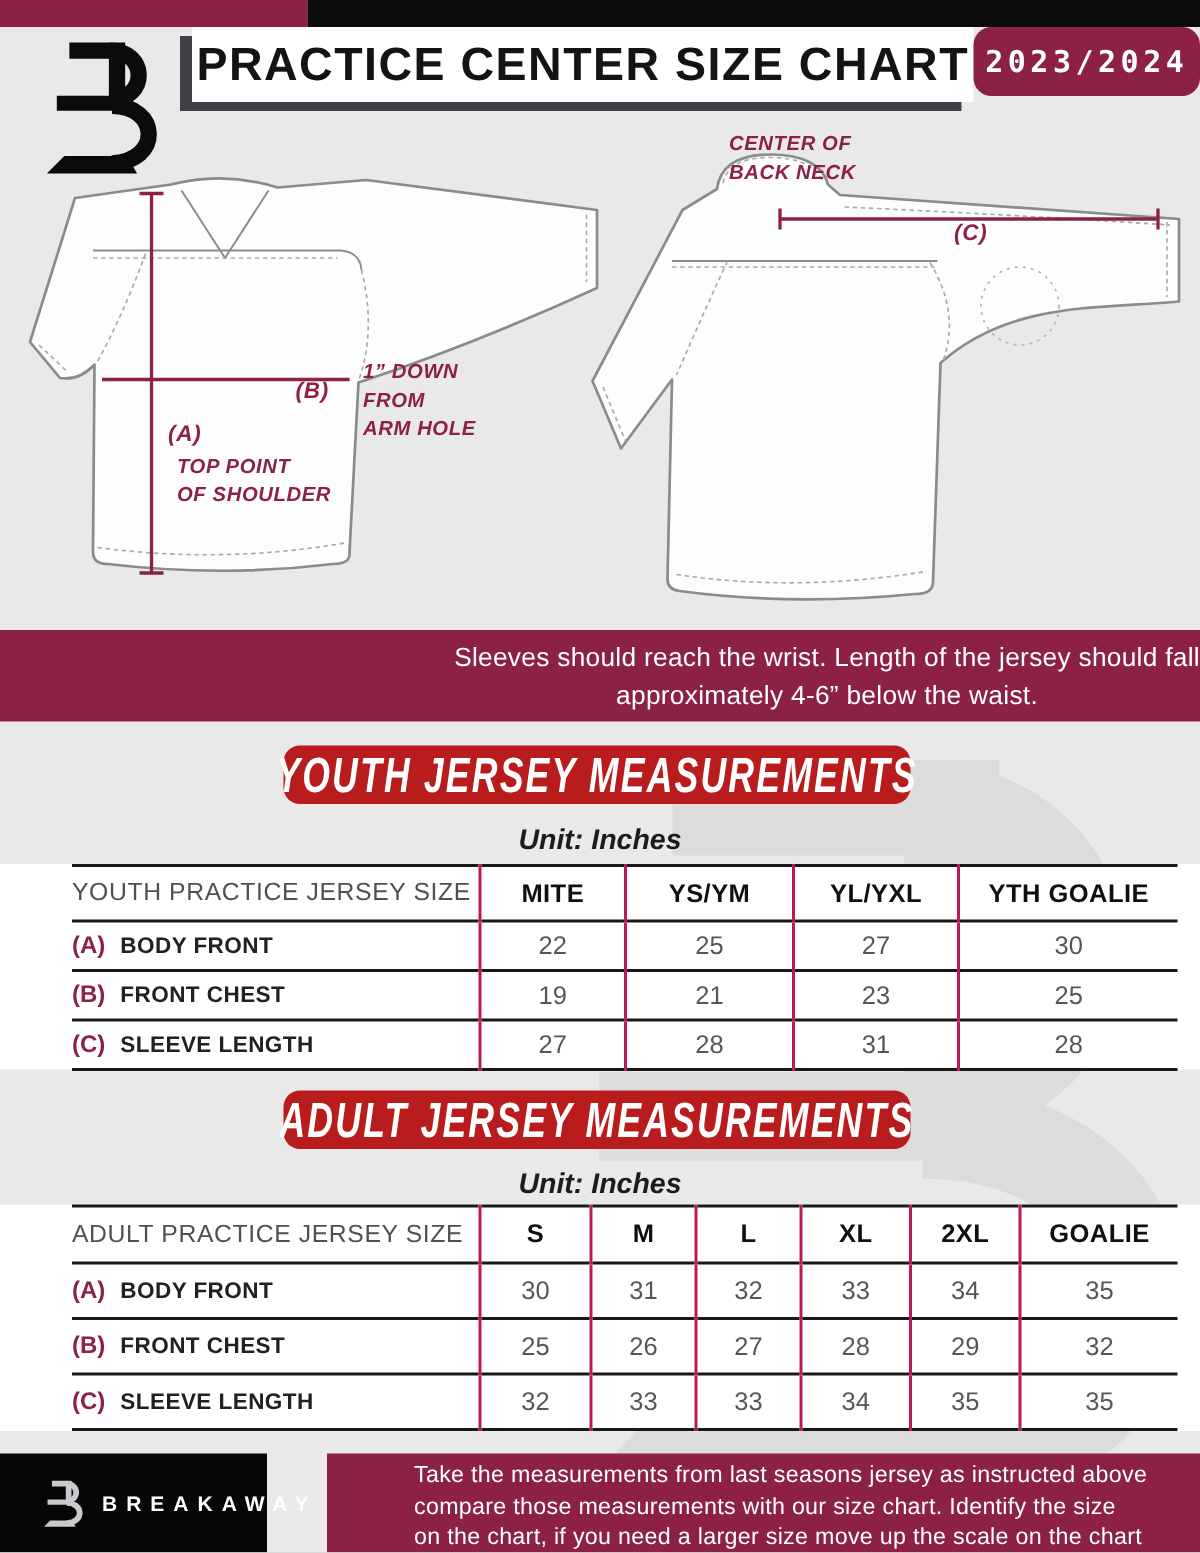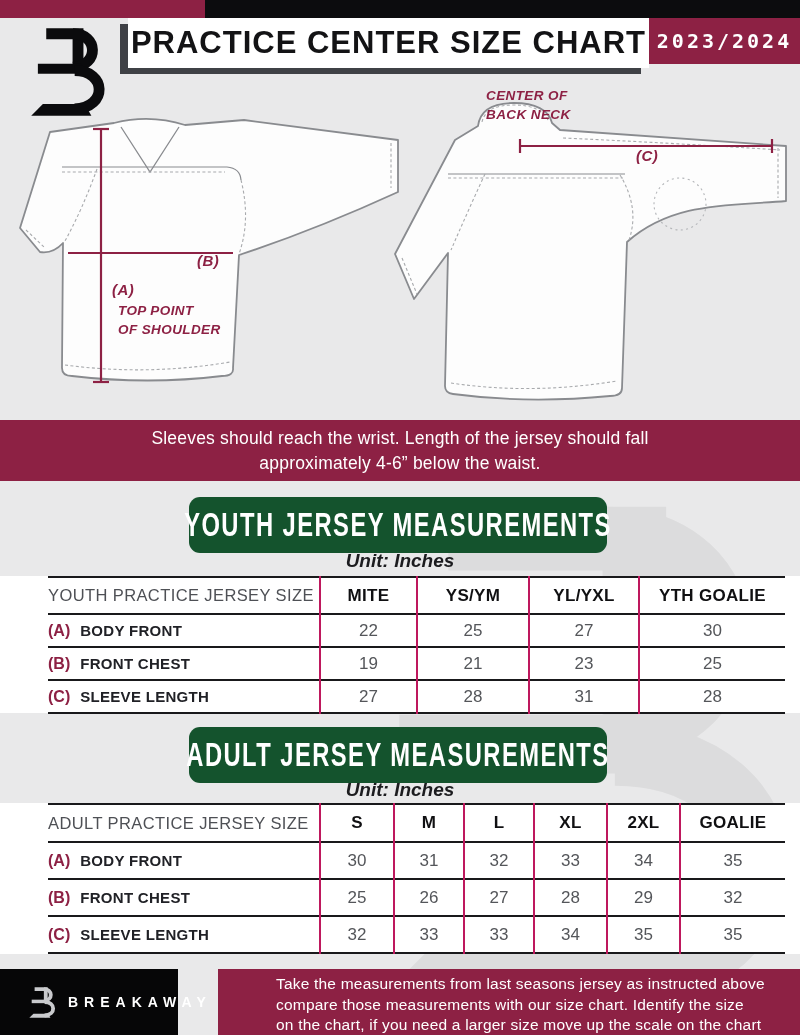--- a/index.html
+++ b/index.html
@@ -12,21 +12,21 @@
   
   .strip-maroon { position:absolute; left:0; top:0; width:205px; height:18px; background:#8d2144; }
   .strip-black  { position:absolute; left:205px; top:0; width:595px; height:18px; background:#0c0c0e; }
   .title-box {
     position:absolute; left:128px; top:18px; width:521px; height:50px; background:#ffffff;
     box-shadow:-8px 6px 0 #3f4146; display:flex; align-items:center; justify-content:center;
   }
   .title-box h1 { margin:0; font-size:31px; font-weight:bold; letter-spacing:1px; color:#131315; white-space:nowrap; }
   .year-box {
     position:absolute; left:649px; top:18px; width:151px; height:46px; background:#8d2144;
-    display:flex; align-items:center; justify-content:center;
+    display:flex; align-items:center; justify-content:center;border-radius:12px;
   }
   .year-box span { color:#fff; font-family:"DejaVu Sans Mono", monospace; font-weight:bold; font-size:20px; letter-spacing:3px; }
   .logo-main { position:absolute; left:30px; top:22px; width:86px; height:97px; color:#0b0b0d; }
 
   
   .diag-svg { position:absolute; }
   #front-jersey { left:15px; top:108px; width:390px; height:292px; }
   #back-jersey  { left:393px; top:88px;  width:397px; height:320px; }
   .diag-label { position:absolute; color:#8d2144; font-style:italic; }
   .marker  { font-weight:bold; font-size:15px; letter-spacing:.5px; font-style:italic; }
@@ -34,28 +34,28 @@
   #lbl-b-marker  { left:197px; top:252px; }
   #lbl-b-caption { left:242px; top:238px; }
   #lbl-a-marker  { left:112px; top:281px; }
   #lbl-a-caption { left:118px; top:301px; }
   #lbl-c-caption { left:486px; top:86px;  }
   #lbl-c-marker  { left:636px; top:147px; }
 
   
   .note-banner {
     position:absolute; left:0; top:420px; width:800px; height:61px; background:#8d2144;
-    display:flex; align-items:center; justify-content:center;
+    display:flex; align-items:center; justify-content:flex-end;
   }
   .note-banner p { margin:0; color:#fff; font-size:17.5px; line-height:25px; text-align:center; white-space:pre-line; letter-spacing:.2px; }
 
   
   .sec-banner {
-    position:absolute; left:189px; width:418px; height:56px; background:#14532d; border-radius:11px;
-    display:flex; align-items:center; justify-content:center;
+    position:absolute; left:189px; width:418px; height:39px; background:#b91c1c; border-radius:11px;
+    display:flex; align-items:center; justify-content:center;font-style:italic;
   }
   #youth-banner { top:497px; }
   #adult-banner { top:727px; }
   .cond { color:#fff; font-weight:bold; font-size:33px; letter-spacing:2px; transform:scaleX(.72); white-space:nowrap; }
   .unit { position:absolute; left:0; width:800px; text-align:center; font-style:italic; font-weight:bold; font-size:19px; color:#1c1c1f; }
   #youth-unit { top:550px; }
   #adult-unit { top:779px; }
 
   
   .band { position:absolute; left:0; width:800px; background:#ffffff; }
@@ -145,20 +145,23 @@
     <path d="M385 60 L385 110" fill="none" stroke="#a8aaad" stroke-width="1.1" stroke-dasharray="3 2.4"></path>
     <path d="M9 170 L24 206" fill="none" stroke="#a8aaad" stroke-width="1.1" stroke-dasharray="3 2.4"></path>
     <g stroke="#8d2144" stroke-width="2.2">
       <path d="M127 58 L379 58"></path>
       <path d="M127 51 L127 65"></path>
       <path d="M379 51 L379 65"></path>
     </g>
   </svg>
 
   <div class="diag-label marker" id="lbl-b-marker">(B)</div>
+  <div class="diag-label caption" id="lbl-b-caption">1” DOWN
+FROM
+ARM HOLE</div>
   <div class="diag-label marker" id="lbl-a-marker">(A)</div>
   <div class="diag-label caption" id="lbl-a-caption">TOP POINT
 OF SHOULDER</div>
   <div class="diag-label caption" id="lbl-c-caption">CENTER OF
 BACK NECK</div>
   <div class="diag-label marker" id="lbl-c-marker">(C)</div>
 
   <div class="note-banner">
     <p>Sleeves should reach the wrist. Length of the jersey should fall
 approximately 4-6” below the waist.</p>

